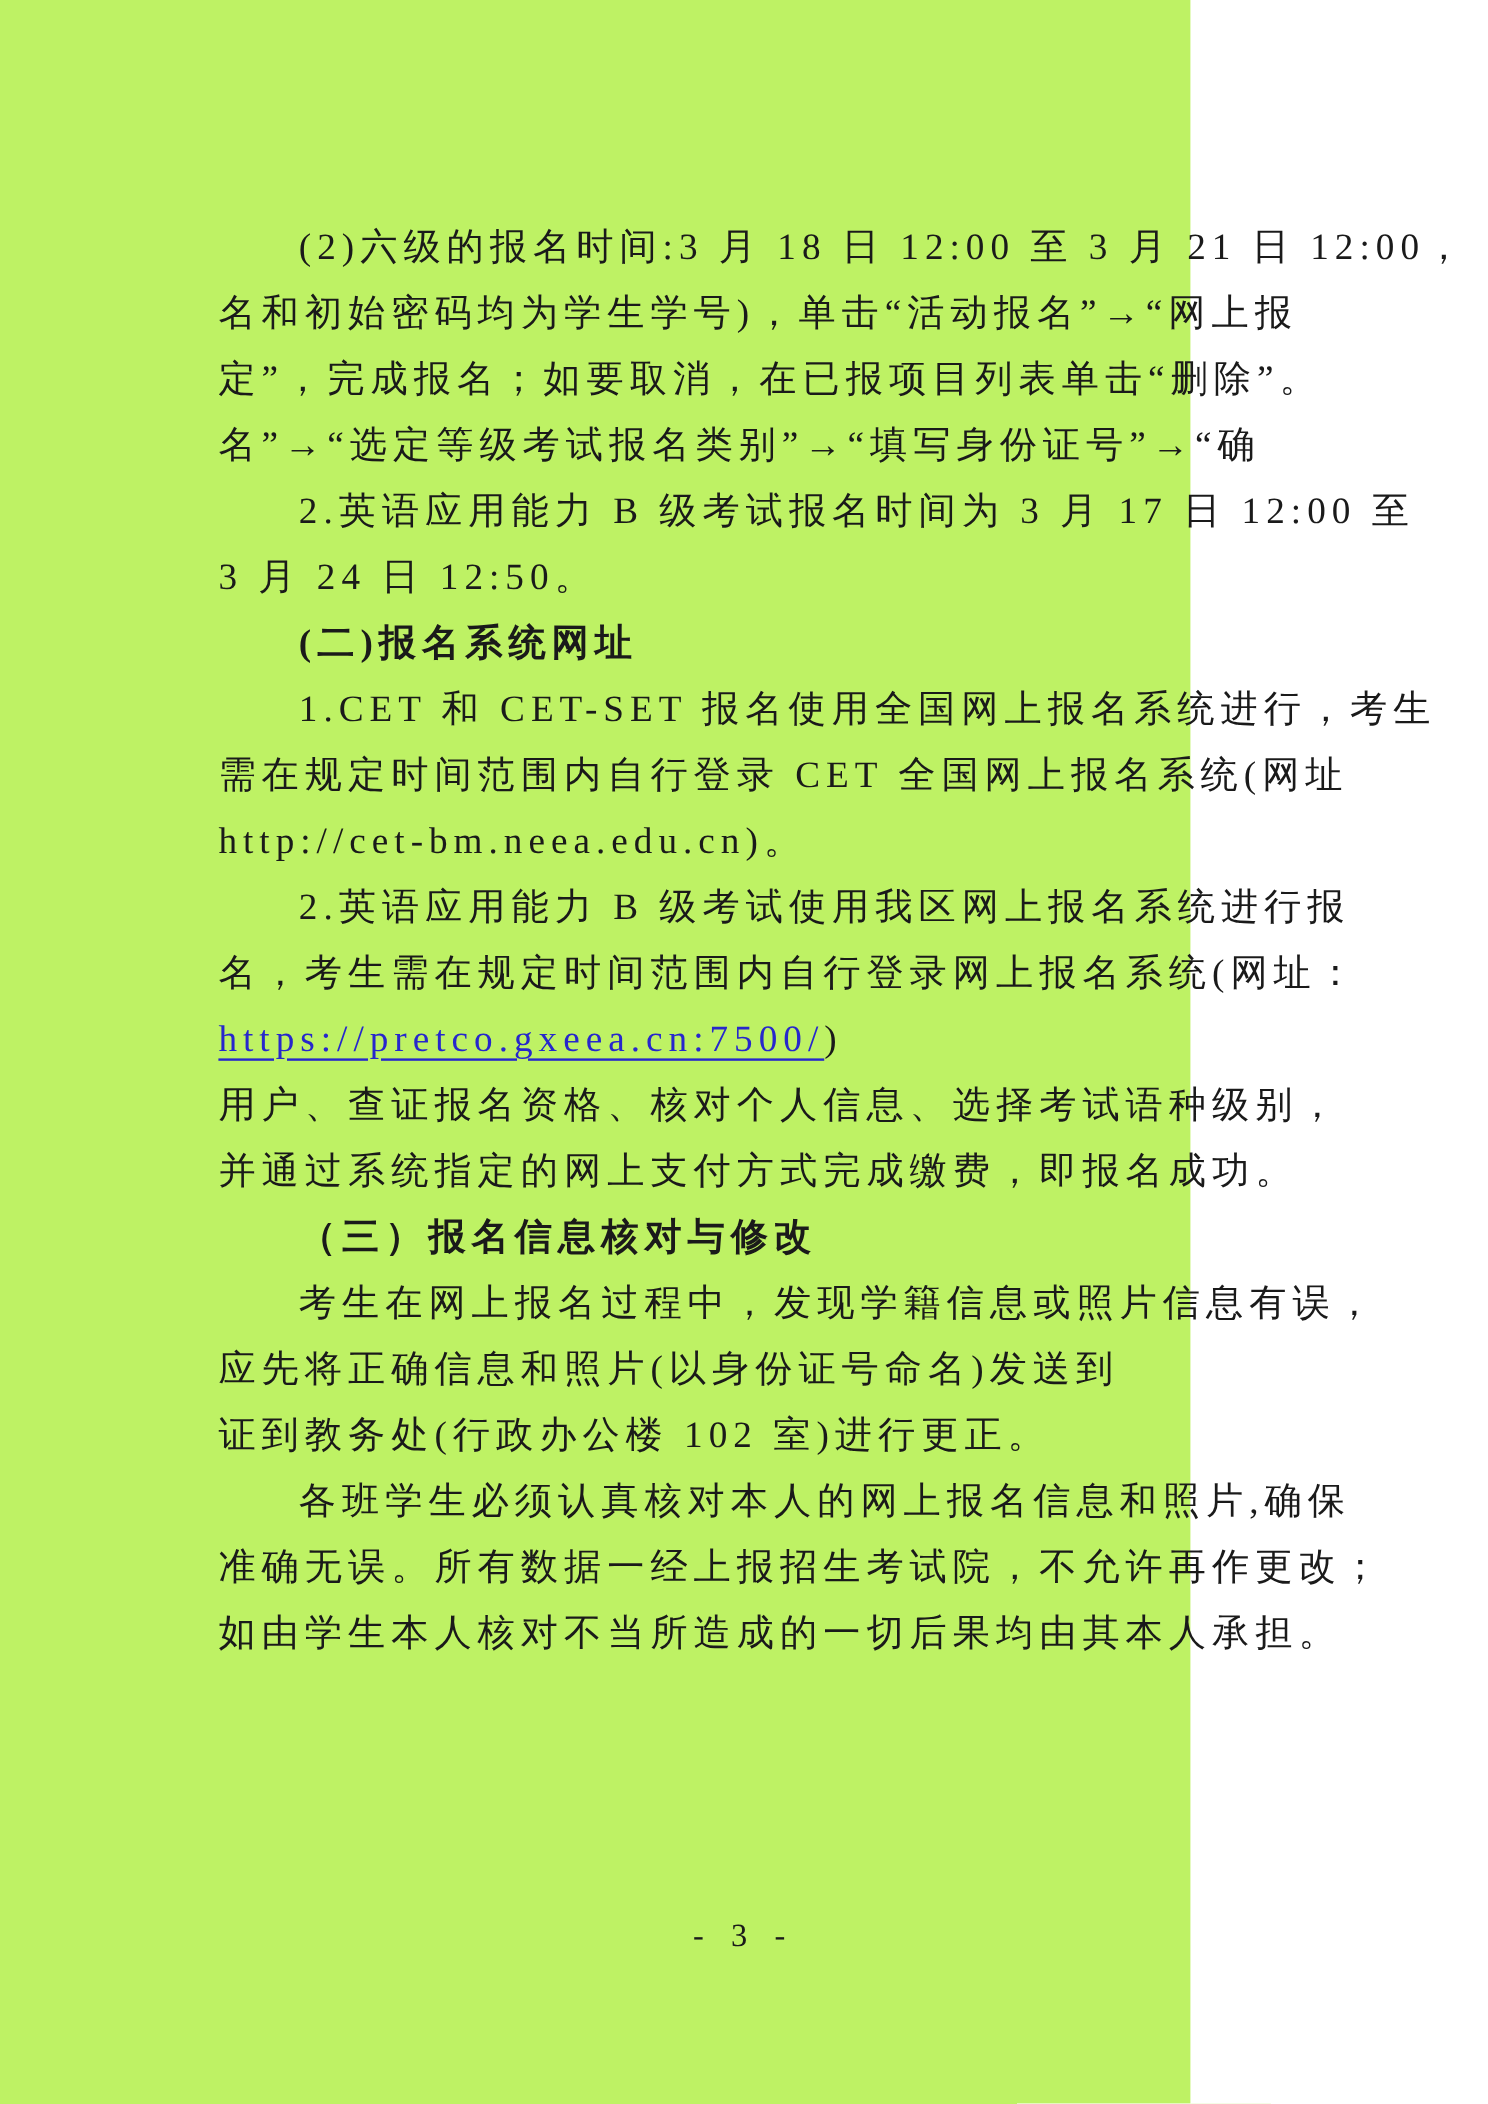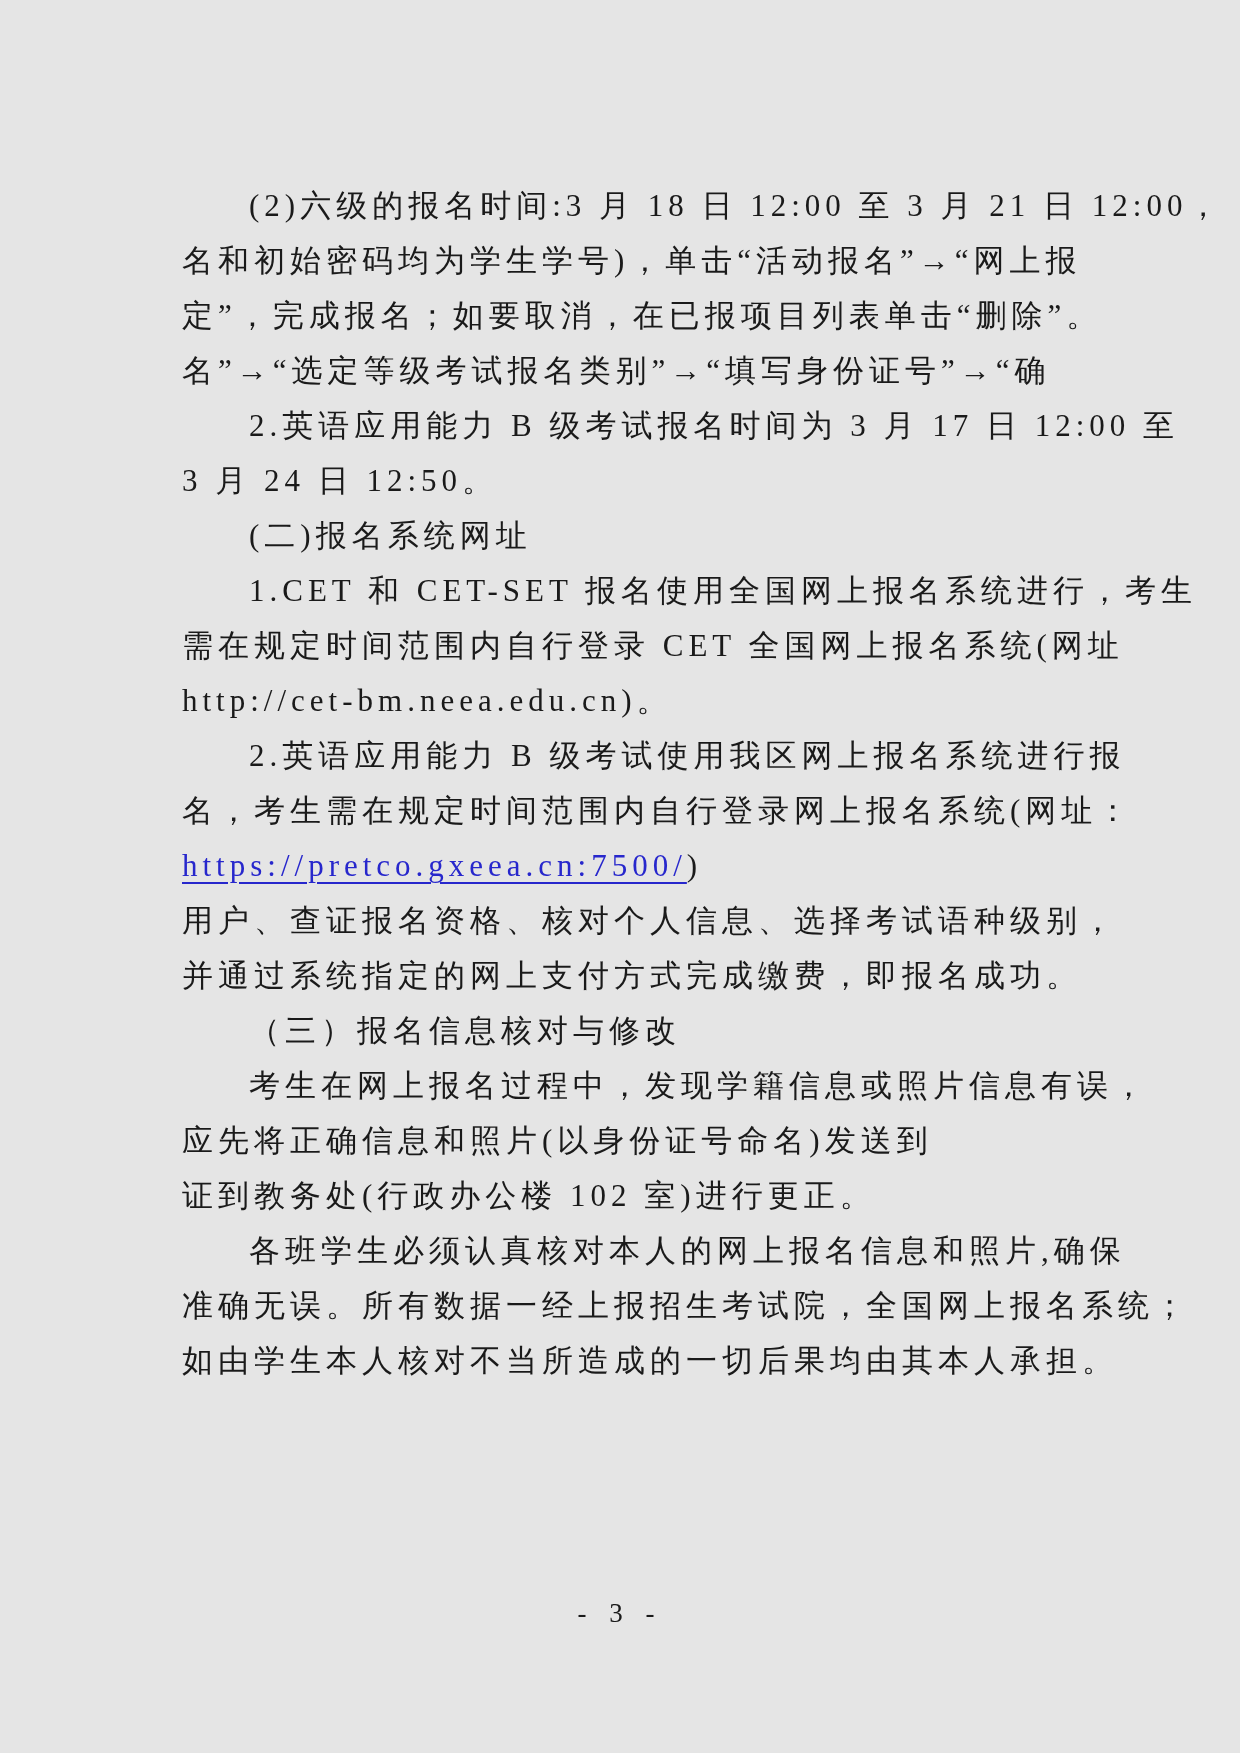--- a/index.html
+++ b/index.html
@@ -6,39 +6,39 @@
   html, body {
     width: 1240px;
     height: 1753px;
     background: #ffffff;
     font-family: "Liberation Serif", "DejaVu Serif", serif;
     color: #1a1a1a;
     overflow: hidden;
   }
   .page {
     position: relative;
-    width: 1240px;
+    width: 992px;
     height: 1753px;
-    background: #e5e5e5;
+    background: #bef264;
   }
   .doc {
     position: absolute;
     left: 182px;
     top: 178px;
     width: 940px;
   }
   .line {
     height: 55px;
     line-height: 55px;
     font-size: 31px;
     letter-spacing: 5px;
     white-space: nowrap;
   }
   .indent { padding-left: 67px; }
-  .bold { font-weight: normal; }
+  .bold { font-weight: bold; }
   .bold-run { font-weight: bold; }
   a.doc-link {
     color: #2727cc;
     text-decoration: underline;
     text-decoration-thickness: 2px;
     text-underline-offset: 6px;
     cursor: pointer;
   }
   .footer {
     position: absolute;
@@ -71,17 +71,17 @@
     <div class="line">
       <a class="doc-link">https://pretco.gxeea.cn:7500/</a><span>)</span>
     </div>
     <div class="line">用户、查证报名资格、核对个人信息、选择考试语种级别，</div>
     <div class="line">并通过系统指定的网上支付方式完成缴费，即报名成功。</div>
     <div class="line indent bold">（三）报名信息核对与修改</div>
     <div class="line indent">考生在网上报名过程中，发现学籍信息或照片信息有误，</div>
     <div class="line">应先将正确信息和照片(以身份证号命名)发送到</div>
     <div class="line">证到教务处(行政办公楼 102 室)进行更正。</div>
     <div class="line indent">各班学生必须认真核对本人的网上报名信息和照片,确保</div>
-    <div class="line">准确无误。所有数据一经上报招生考试院，全国网上报名系统；</div>
+    <div class="line">准确无误。所有数据一经上报招生考试院，不允许再作更改；</div>
     <div class="line">如由学生本人核对不当所造成的一切后果均由其本人承担。</div>
   </div>
   <div class="footer">- 3 -</div>
 </div>
 
 </body></html>

